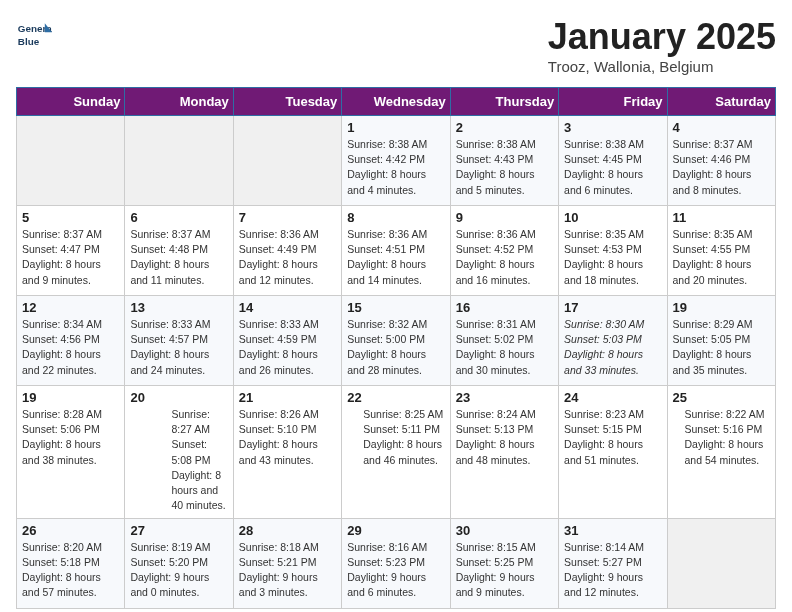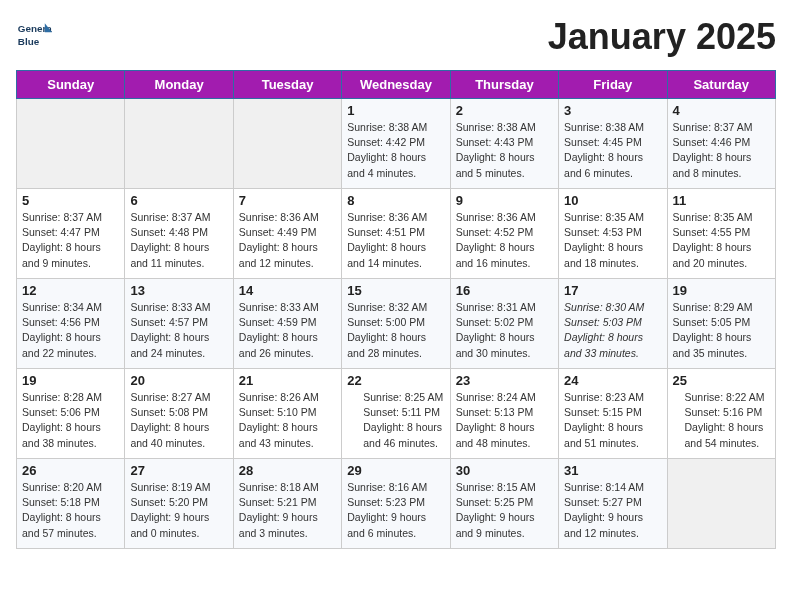--- a/index.html
+++ b/index.html
@@ -36,24 +36,24 @@
     .subtitle {
       font-size: 15px;
       color: #444;
     }
     .calendar {
       width: 100%;
       border-collapse: collapse;
       font-size: 11px;
     }
     .calendar thead th {
-      background: #a21caf;
+      background: #701a75;
       color: #fff;
       padding: 6px 4px;
-      text-align: center;
+      text-align: right;
       font-size: 13px;
       font-weight: bold;
       border: 1px solid #2e6da4;
     }
     .calendar tbody td {
       border: 1px solid #ccc;
       vertical-align: top;
       padding: 4px 5px;
       width: 108px;
       min-height: 80px;
@@ -91,20 +91,21 @@
 
       <text x="2" y="18" font-size="11" font-weight="bold" fill="#1a3a5c" font-family="Arial">General</text>
       <text x="2" y="32" font-size="11" font-weight="bold" fill="#1a3a5c" font-family="Arial">Blue</text>
 
       <polygon points="32,8 40,18 32,18" fill="#2e6da4"></polygon>
     </svg>
 
   </div>
   <div class="title-area">
     <div class="month-title">January 2025</div>
+    <div class="subtitle">Trooz, Wallonia, Belgium</div>
   </div>
 </div>
 
 <table class="calendar">
   <thead>
     <tr id="weekday-header">
     <th>Sunday</th>
         <th>Monday</th>
         <th>Tuesday</th>
         <th>Wednesday</th>
@@ -233,21 +234,21 @@
       </tr>
       <tr>
         <td>
           <div class="day-number">19</div>
           <div class="day-info" style="white-space: pre-line;">Sunrise: 8:28 AM
 Sunset: 5:06 PM
 Daylight: 8 hours and 38 minutes.</div>
         </td>
         <td>
           <div class="day-number">20</div>
-          <div class="day-info" style="white-space: pre-line;">Sunrise: 8:27 AM
+          <div class="day-info" style="white-space: pre-line; margin-left: 41px;">Sunrise: 8:27 AM
 Sunset: 5:08 PM
 Daylight: 8 hours and 40 minutes.</div>
         </td>
         <td>
           <div class="day-number">21</div>
           <div class="day-info" style="white-space: pre-line;">Sunrise: 8:26 AM
 Sunset: 5:10 PM
 Daylight: 8 hours and 43 minutes.</div>
         </td>
         <td>

